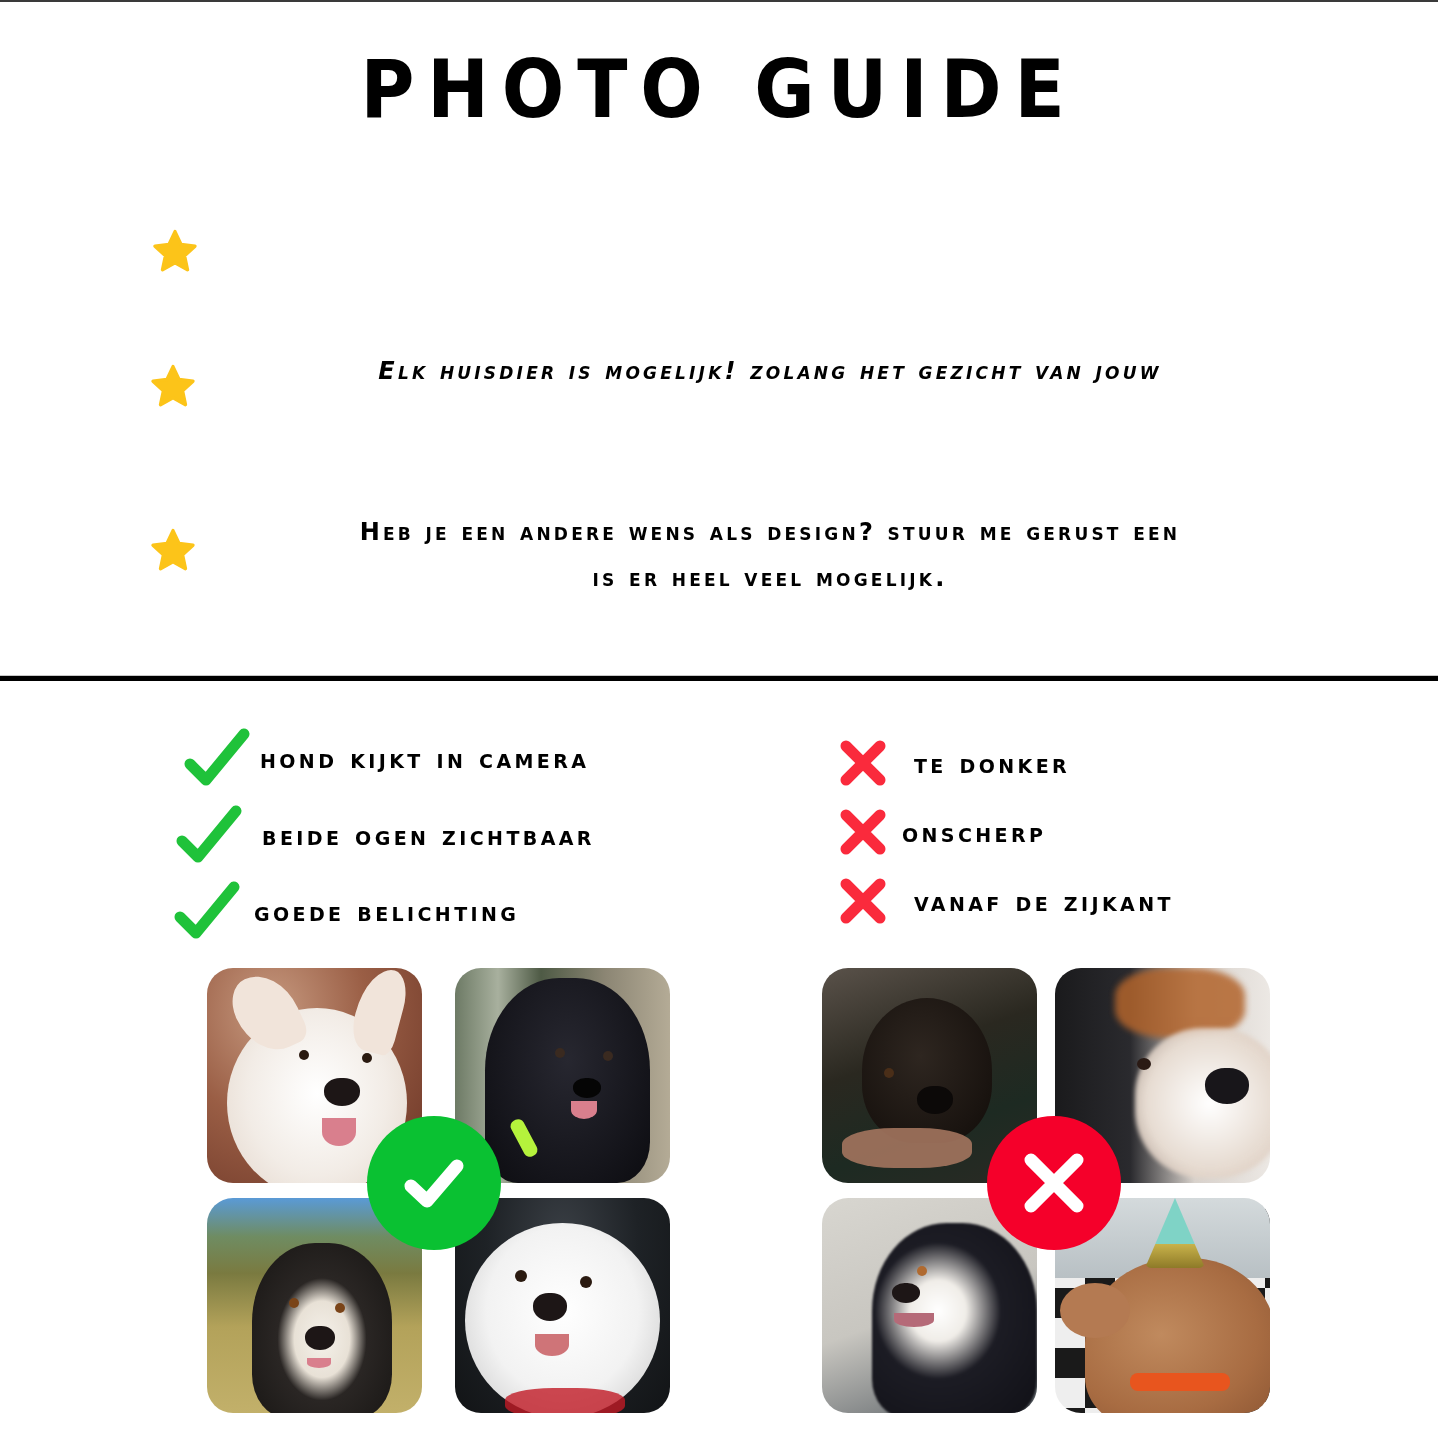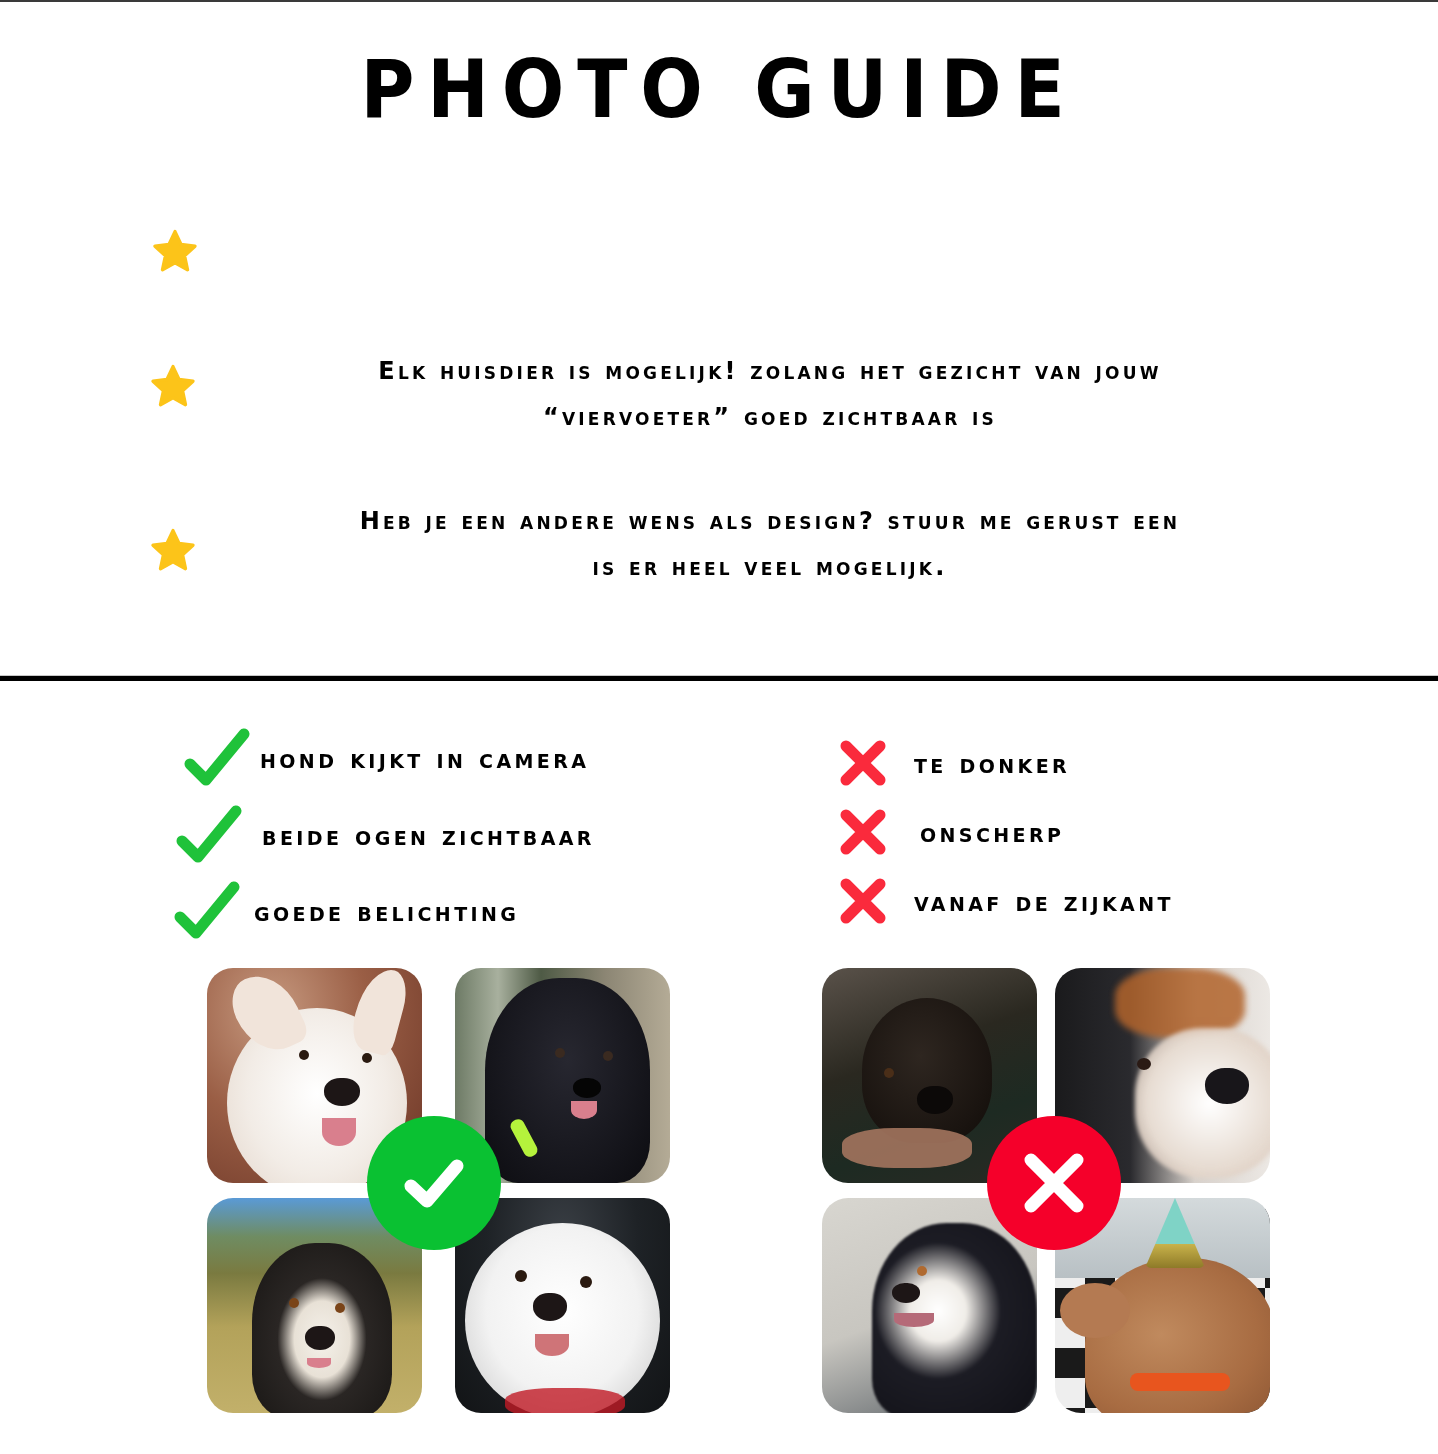--- a/index.html
+++ b/index.html
@@ -70,33 +70,32 @@
   <div class="text" style="left:230px; top:204px; width:1110px;">
   </div>
 </div>
 
 <div class="tip" style="top:0;">
   <span class="star" style="left:147px; top:362px;">
     <svg viewBox="0 0 24 24">
         <path d="M12 2.2l2.9 6.2 6.7.8-5 4.6 1.4 6.7L12 17.2l-6 3.3 1.4-6.7-5-4.6 6.7-.8z" fill="#fcc419" stroke="#fcc419" stroke-width="1.6" stroke-linejoin="round"></path>
       </svg>
   </span>
-  <div class="text" style="left:230px; top:348px; width:1080px;">
+  <div class="text" style="left:230px; top:348px; width:1080px;font-style:italic;">
     <div>Elk huisdier is mogelijk! Zolang het gezicht van jouw</div>
-    <div>“Viervoeter” goed zichtbaar is</div>
   </div>
 </div>
 
 <div class="tip" style="top:0;">
   <span class="star" style="left:147px; top:526px;">
     <svg viewBox="0 0 24 24">
         <path d="M12 2.2l2.9 6.2 6.7.8-5 4.6 1.4 6.7L12 17.2l-6 3.3 1.4-6.7-5-4.6 6.7-.8z" fill="#fcc419" stroke="#fcc419" stroke-width="1.6" stroke-linejoin="round"></path>
       </svg>
   </span>
-  <div class="text" style="left:220px; top:498px; width:1100px;">
+  <div class="text" style="left:220px; top:509px; width:1100px;">
     <div>Heb je een andere wens als design? Stuur me gerust een</div>
     <div>is er heel veel mogelijk.</div>
   </div>
 </div>
 
 <div class="divider-shadow"></div>
 <div class="divider"></div>
 
 <div class="list-item" style="left:182px; top:728px; gap:10px;">
   <span class="icon-check">
@@ -124,21 +123,21 @@
 </div>
 
 <div class="list-item" style="left:838px; top:738px; gap:26px;">
   <span class="icon-x">
     <svg viewBox="0 0 50 50">
         <path d="M8 8 L42 42 M42 8 L8 42" fill="none" stroke="#fa2a3c" stroke-width="11" stroke-linecap="round"></path>
       </svg>
   </span>
   <span class="label">Te donker</span>
 </div>
-<div class="list-item" style="left:838px; top:807px; gap:32px;">
+<div class="list-item" style="left:838px; top:807px; gap:14px;">
   <span class="icon-x">
     <svg viewBox="0 0 50 50">
         <path d="M8 8 L42 42 M42 8 L8 42" fill="none" stroke="#fa2a3c" stroke-width="11" stroke-linecap="round"></path>
       </svg>
   </span>
   <span class="label">Onscherp</span>
 </div>
 <div class="list-item" style="left:838px; top:876px; gap:26px;">
   <span class="icon-x">
     <svg viewBox="0 0 50 50">

